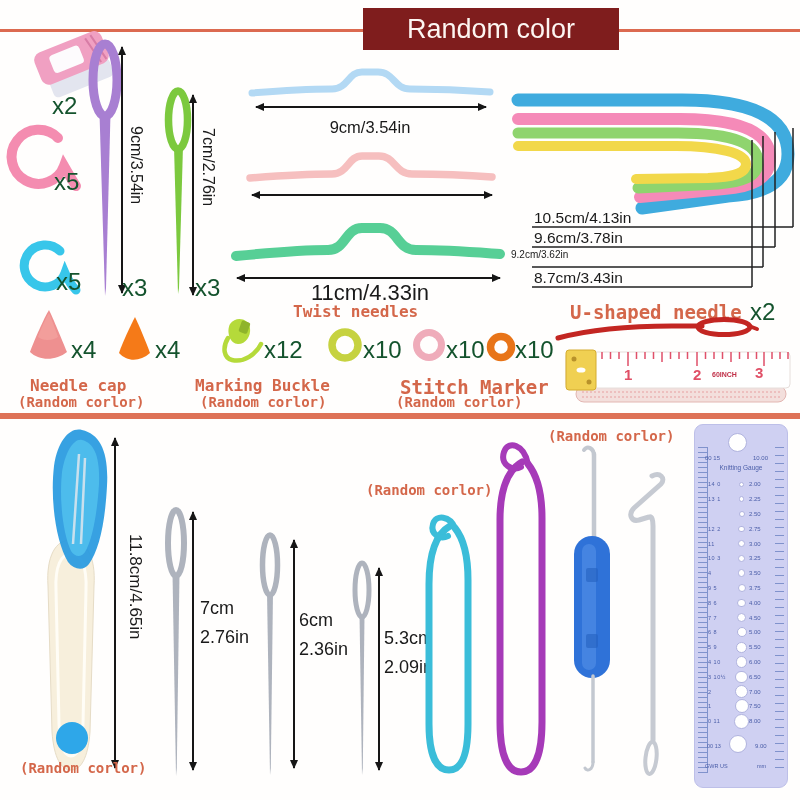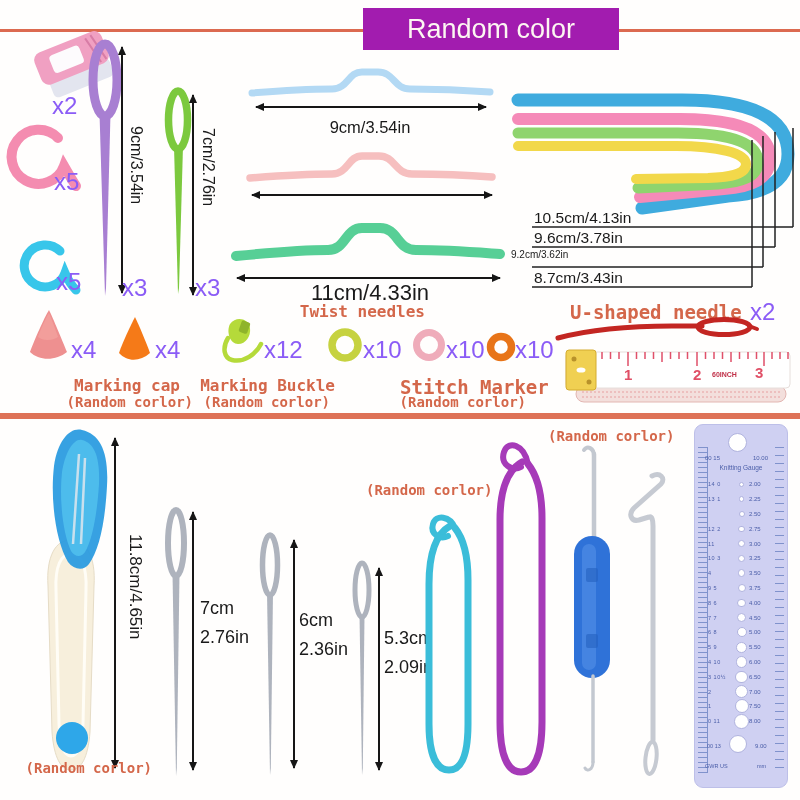--- a/index.html
+++ b/index.html
@@ -2,43 +2,43 @@
 <html><head>
 <meta charset="utf-8">
 <style>
   html,body{margin:0;padding:0;background:#fff;}
   #canvas{position:relative;width:800px;height:800px;background:#fffefd;overflow:hidden;
           font-family:"Liberation Sans",sans-serif;}
   .abs{position:absolute;}
   
   .lbl{position:absolute;font-family:"DejaVu Sans Mono",monospace;font-weight:bold;
        color:#d4674a;white-space:nowrap;}
-  .lbl.c{text-align:right;}
+  .lbl.c{text-align:left;}
   
   .meas{position:absolute;font-family:"Liberation Sans",sans-serif;color:#1a1a1a;
         white-space:nowrap;}
   .meas.c{text-align:center;}
   .vtext{writing-mode:vertical-rl;}
   
   .cnt{position:absolute;font-family:"Liberation Sans",sans-serif;font-size:24px;
-       color:#8b5cf6;white-space:nowrap;}
+       color:#14532d;white-space:nowrap;}
   
   .varrow{position:absolute;width:2px;background:#161616;}
   .varrow:before,.varrow:after{content:"";position:absolute;left:50%;transform:translateX(-50%);
       width:0;height:0;border-left:4.5px solid transparent;border-right:4.5px solid transparent;}
   .varrow:before{top:-1px;border-bottom:9px solid #161616;}
   .varrow:after{bottom:-1px;border-top:9px solid #161616;}
   .harrow{position:absolute;height:2px;background:#161616;}
   .harrow:before,.harrow:after{content:"";position:absolute;top:50%;transform:translateY(-50%);
       width:0;height:0;border-top:4.5px solid transparent;border-bottom:4.5px solid transparent;}
   .harrow:before{left:-1px;border-right:9px solid #161616;}
   .harrow:after{right:-1px;border-left:9px solid #161616;}
   
   #hdr-line{left:0;top:29px;width:800px;height:3px;background:#dc6a50;}
-  #hdr-box{left:363px;top:8px;width:256px;height:42px;background:#a21caf;
+  #hdr-box{left:363px;top:8px;width:256px;height:42px;background:#7f1d1d;
            color:#fdf6f2;font-size:27px;line-height:42px;text-align:center;}
   #divider{left:0;top:413px;width:800px;height:6px;background:#de7257;}
   
   #gauge{left:694px;top:424px;width:92px;height:362px;background:#cfd0f2;
          border:1px solid #bdbfe8;border-radius:9px;color:#4a5da8;}
   #gauge .ruler{position:absolute;top:22px;bottom:14px;width:9px;
       background:repeating-linear-gradient(to bottom,#8092cc 0 1px,transparent 1px 5px);}
   #gauge .ruler.r{right:3px;background:repeating-linear-gradient(to bottom,#8092cc 0 1px,transparent 1px 8px);}
   #gauge .ruler.l{left:3px;border-right:1px solid #8092cc;}
   .ghole-big{position:absolute;background:#fff;border:1px solid #b0b3de;border-radius:50%;}
@@ -134,21 +134,21 @@
     <path d="M23 4 C27 12 36 34 41 46 C30 55 13 55 4 46 C9 33 18 12 23 4 Z" fill="#ee9090"></path>
     <path d="M23 7 C25 12 29 22 32 31 C26 35 17 35 12 31 C15 22 20 12 23 7 Z" fill="#f4a6a2" opacity="0.65"></path>
   </svg>
   <div class="cnt" style="left:71px;top:336px">x4</div>
 
   <svg style="left:114px;top:314px" width="42" height="48" viewBox="0 0 42 48">
     <path d="M21 3 C25 11 32 28 36 39 C26 48 13 48 5 39 C9 27 17 11 21 3 Z" fill="#f57a18"></path>
   </svg>
   <div class="cnt" style="left:155px;top:336px">x4</div>
 
-  <div class="lbl c" style="left:30px;top:376px;width:150px;font-size:16px">Marking cap</div>
+  <div class="lbl c" style="left:30px;top:376px;width:150px;font-size:16px">Needle cap</div>
   <div class="lbl c" style="left:18px;top:394px;width:175px;font-size:14px">(Random corlor)</div>
 
   <svg style="left:216px;top:314px" width="46" height="52" viewBox="0 0 46 52">
     <path d="M14 10 C20 2 32 4 34 14 C35 22 30 30 22 30 C14 30 10 18 14 10 Z" fill="#b5da3a"></path>
     <rect x="24" y="7" width="9" height="12" rx="2" fill="#8fb42a" transform="rotate(20 28 13)"></rect>
     <path d="M12 24 C6 34 8 44 16 46 C28 49 40 40 45 30" fill="none" stroke="#b5da3a" stroke-width="4.5" stroke-linecap="round"></path>
   </svg>
   <div class="cnt" style="left:264px;top:336px">x12</div>
   <div class="lbl c" style="left:195px;top:376px;width:140px;font-size:16px">Marking Buckle</div>
   <div class="lbl c" style="left:200px;top:394px;width:130px;font-size:14px">(Random corlor)</div>

